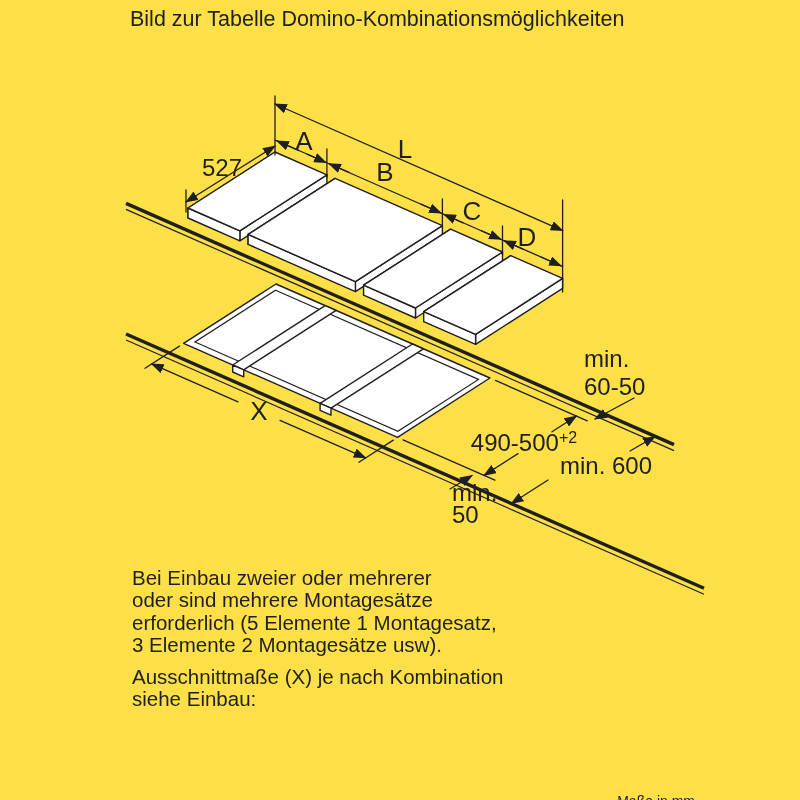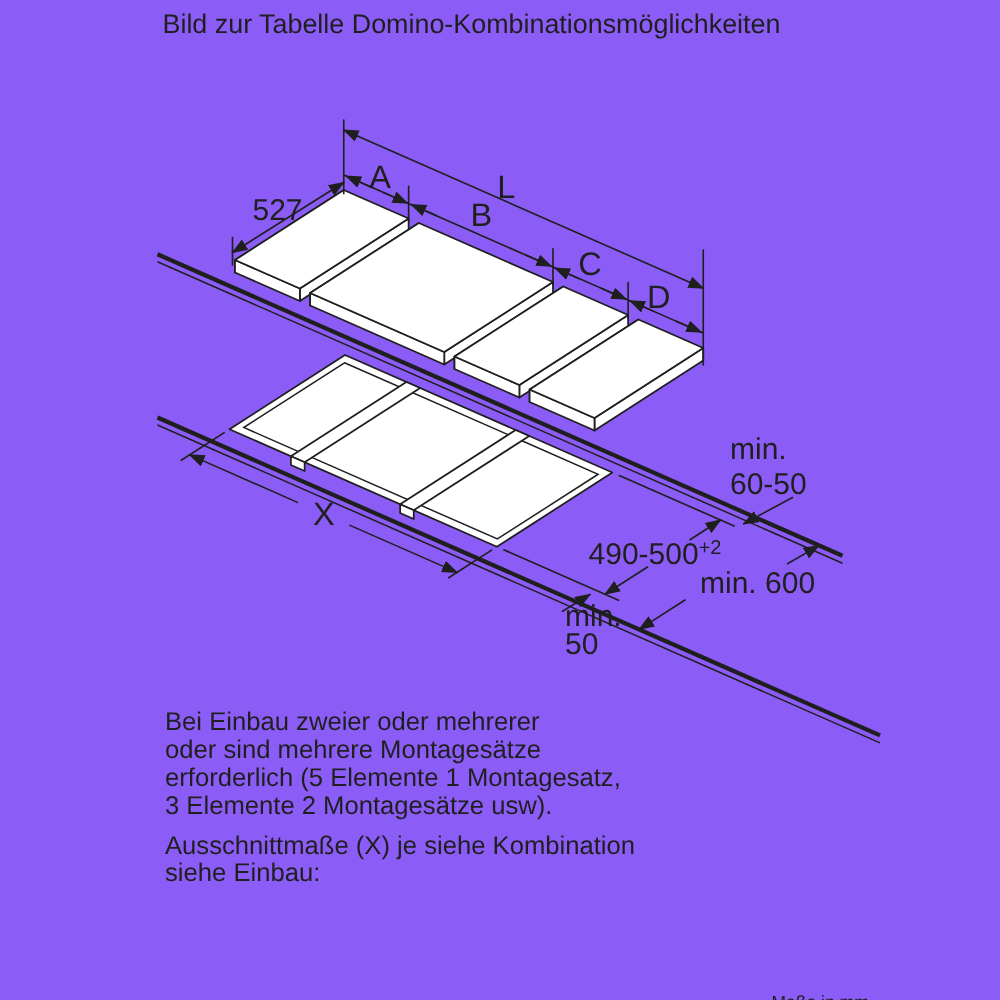--- a/index.html
+++ b/index.html
@@ -1,16 +1,16 @@
 <!DOCTYPE html>
 <html><head>
 <meta charset="utf-8">
 <style>
   html,body{margin:0;padding:0;background:#ffffff;}
-  #page{position:relative;width:800px;height:800px;background:#8b5cf6;overflow:hidden;
+  #page{position:relative;width:800px;height:800px;background:#fde047;overflow:hidden;
         font-family:"Liberation Sans",sans-serif;color:#1f1f1f;}
   .title{position:absolute;left:130px;top:6px;font-size:21.5px;line-height:26px;}
   .bodytext{position:absolute;left:132px;font-size:20.5px;line-height:22.4px;}
   .footer{position:absolute;right:105px;top:793px;font-size:14px;}
   svg{position:absolute;left:0;top:0;}
   svg text{font-family:"Liberation Sans",sans-serif;fill:#1f1f1f;font-size:24px;}
   svg .big{font-size:26px;}
   .thin{stroke:#1f1f1f;stroke-width:1.2;fill:none;}
   .thick{stroke:#1f1f1f;stroke-width:3.4;fill:none;}
   .face{stroke:#1f1f1f;stroke-width:1.4;fill:#ffffff;stroke-linejoin:round;}
@@ -150,19 +150,19 @@
   </svg>
 
   <div class="bodytext" style="top:531px;margin-top:36px;">
     <div>Bei Einbau zweier oder mehrerer</div>
     <div>oder sind mehrere Montagesätze</div>
     <div>erforderlich (5 Elemente 1 Montagesatz,</div>
     <div>3 Elemente 2 Montagesätze usw).</div>
   </div>
 
   <div class="bodytext" style="top:666px;">
-    <div>Ausschnittmaße (X) je siehe Kombination</div>
+    <div>Ausschnittmaße (X) je nach Kombination</div>
     <div>siehe Einbau:</div>
   </div>
 
   <div class="footer">Maße in mm</div>
 
 </div>
 
 </body></html>

